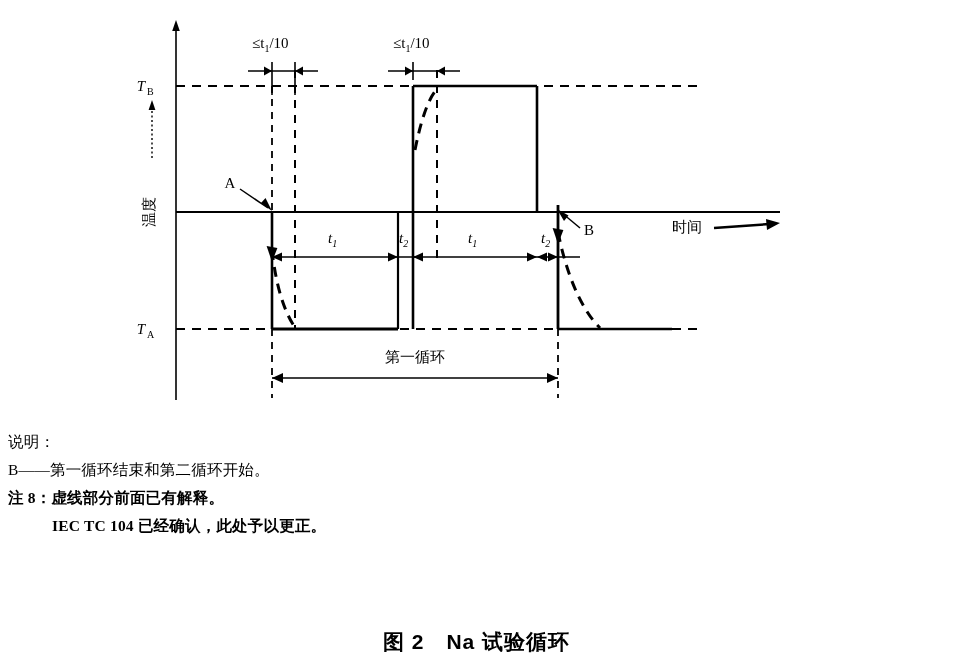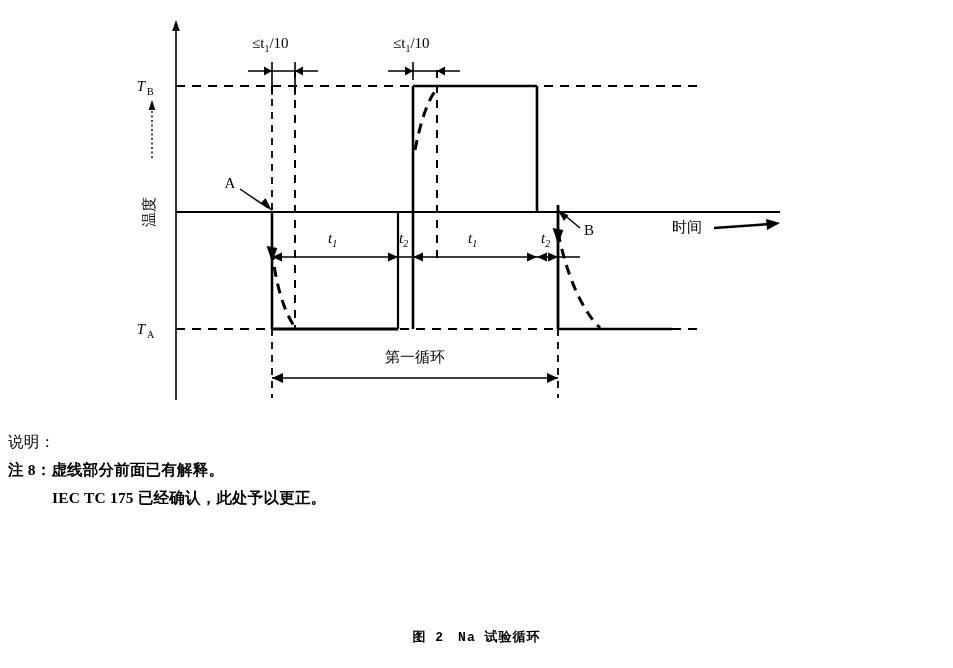--- a/index.html
+++ b/index.html
@@ -47,22 +47,22 @@
   }
   .note-indent {
     padding-left: 44px;
   }
   .caption {
     position: absolute;
     left: 0;
     top: 628px;
     width: 953px;
     text-align: center;
-    font-family: Liberation Mono, monospace;
-    font-size: 13px;
+    font-family: Liberation Sans, sans-serif;
+    font-size: 21px;
     font-weight: bold;
     letter-spacing: 1px;
   }
   .svg-txt {
     font-family: "Liberation Serif", "DejaVu Serif", serif;
     font-size: 15px;
     fill: #000;
   }
   .svg-txt-it {
     font-family: "Liberation Serif", "DejaVu Serif", serif;
@@ -213,17 +213,18 @@
       <text class="svg-cjk" x="672" y="232">时间</text>
       <line x1="714" y1="228" x2="770" y2="224" stroke="#000" stroke-width="2.4"></line>
       <polygon points="780,223 766,219 767,230" fill="#000"></polygon>
     </g>
 
   </svg>
 </div>
 
 <div class="notes-block">
   <div class="note-line">说明：</div>
+  <div class="note-line">B——第一循环结束和第二循环开始。</div>
   <div class="note-line bold">注 8：虚线部分前面已有解释。</div>
-  <div class="note-line bold note-indent">IEC TC 175 已经确认，此处予以更正。</div>
+  <div class="note-line bold note-indent">IEC TC 104 已经确认，此处予以更正。</div>
 </div>
 
 <div class="caption">图 2　Na 试验循环</div>
 
 </body></html>

